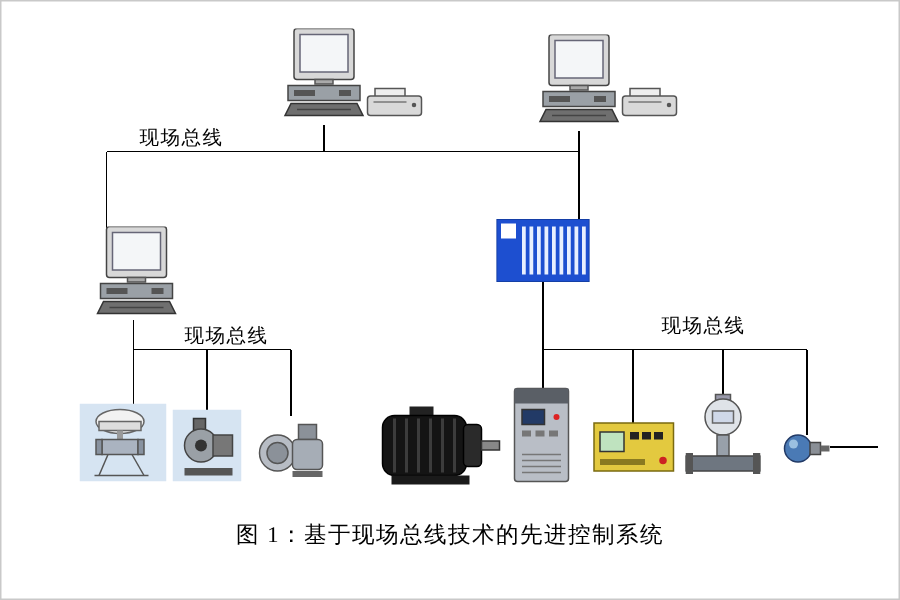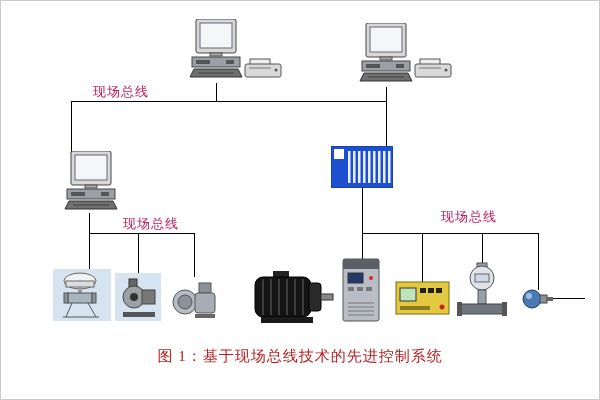--- a/index.html
+++ b/index.html
@@ -6,26 +6,26 @@
   #frame{
     position:relative;width:600px;height:400px;box-sizing:border-box;
     background:#ffffff;border:1px solid #c9c9c9;overflow:hidden;
     font-family:"Liberation Serif", serif;
   }
   #wires{position:absolute;left:0;top:0;width:600px;height:400px;pointer-events:none;}
   #wires line{stroke:#000;stroke-width:1;shape-rendering:crispEdges;}
   .node{position:absolute;}
   .node svg{display:block;}
   .bus-label{
-    position:absolute;font-size:13px;color:#be185d;letter-spacing:1px;
+    position:absolute;font-size:13px;color:#000000;letter-spacing:1px;
     font-family:"Liberation Serif", serif;white-space:nowrap;
   }
   .caption{
     position:absolute;left:0;top:346px;width:100%;text-align:center;
-    font-size:15px;color:#b91c1c;letter-spacing:1px;
+    font-size:15px;color:#000000;letter-spacing:1px;
     font-family:"Liberation Serif", serif;
   }
 </style>
 </head>
 <body>
 
 <div id="frame">
 
   <svg id="wires" viewBox="0 0 600 400">
     <line x1="70" y1="100" x2="385" y2="100"></line>

